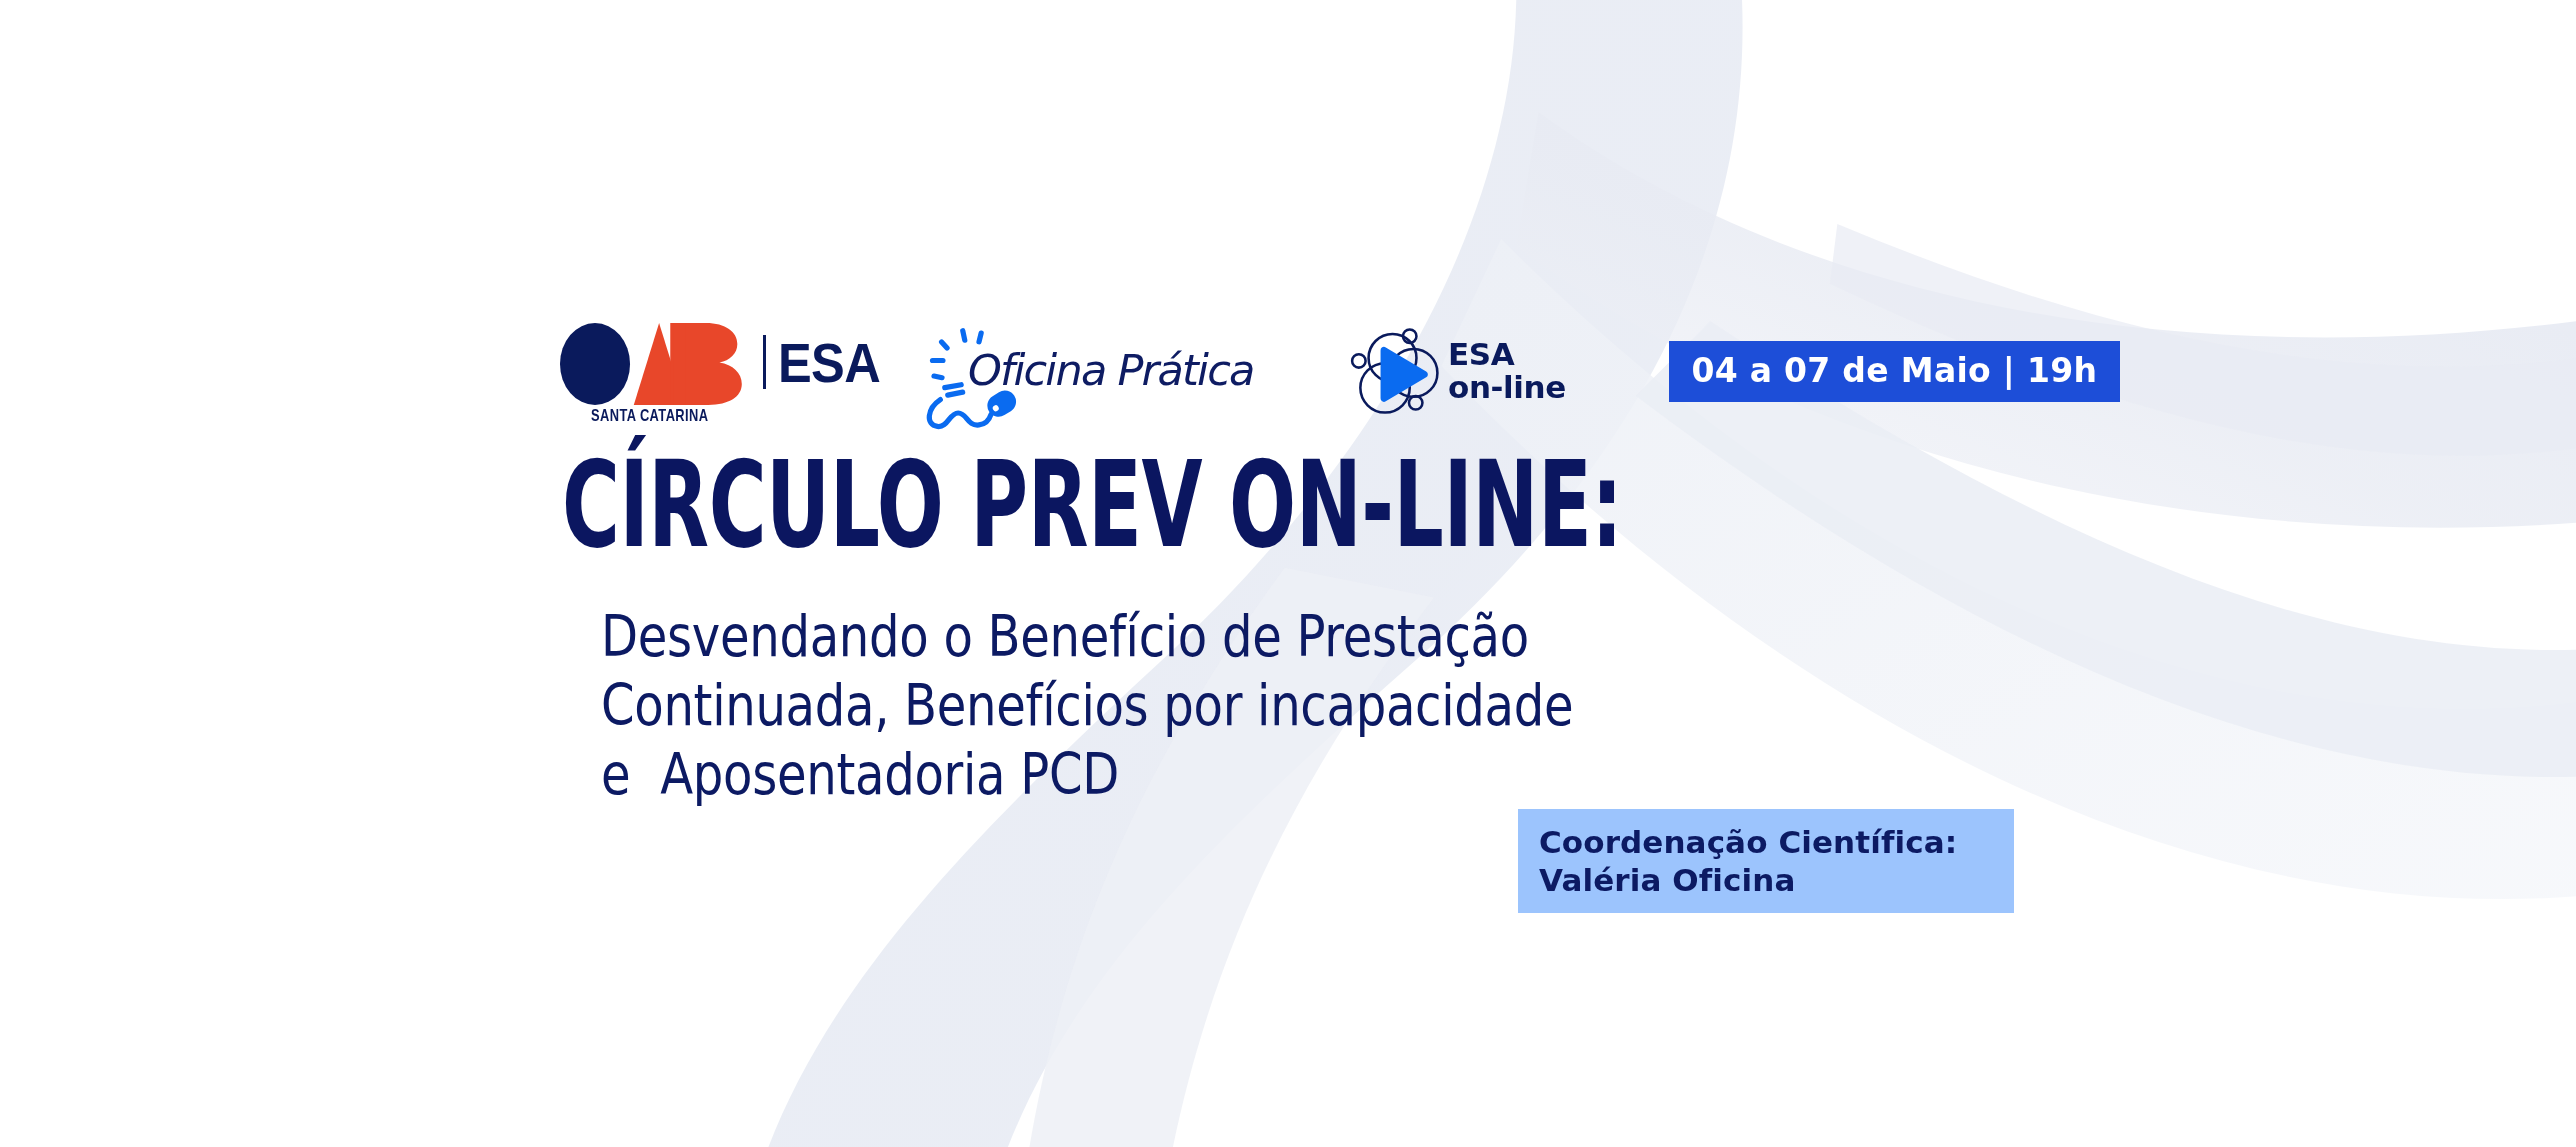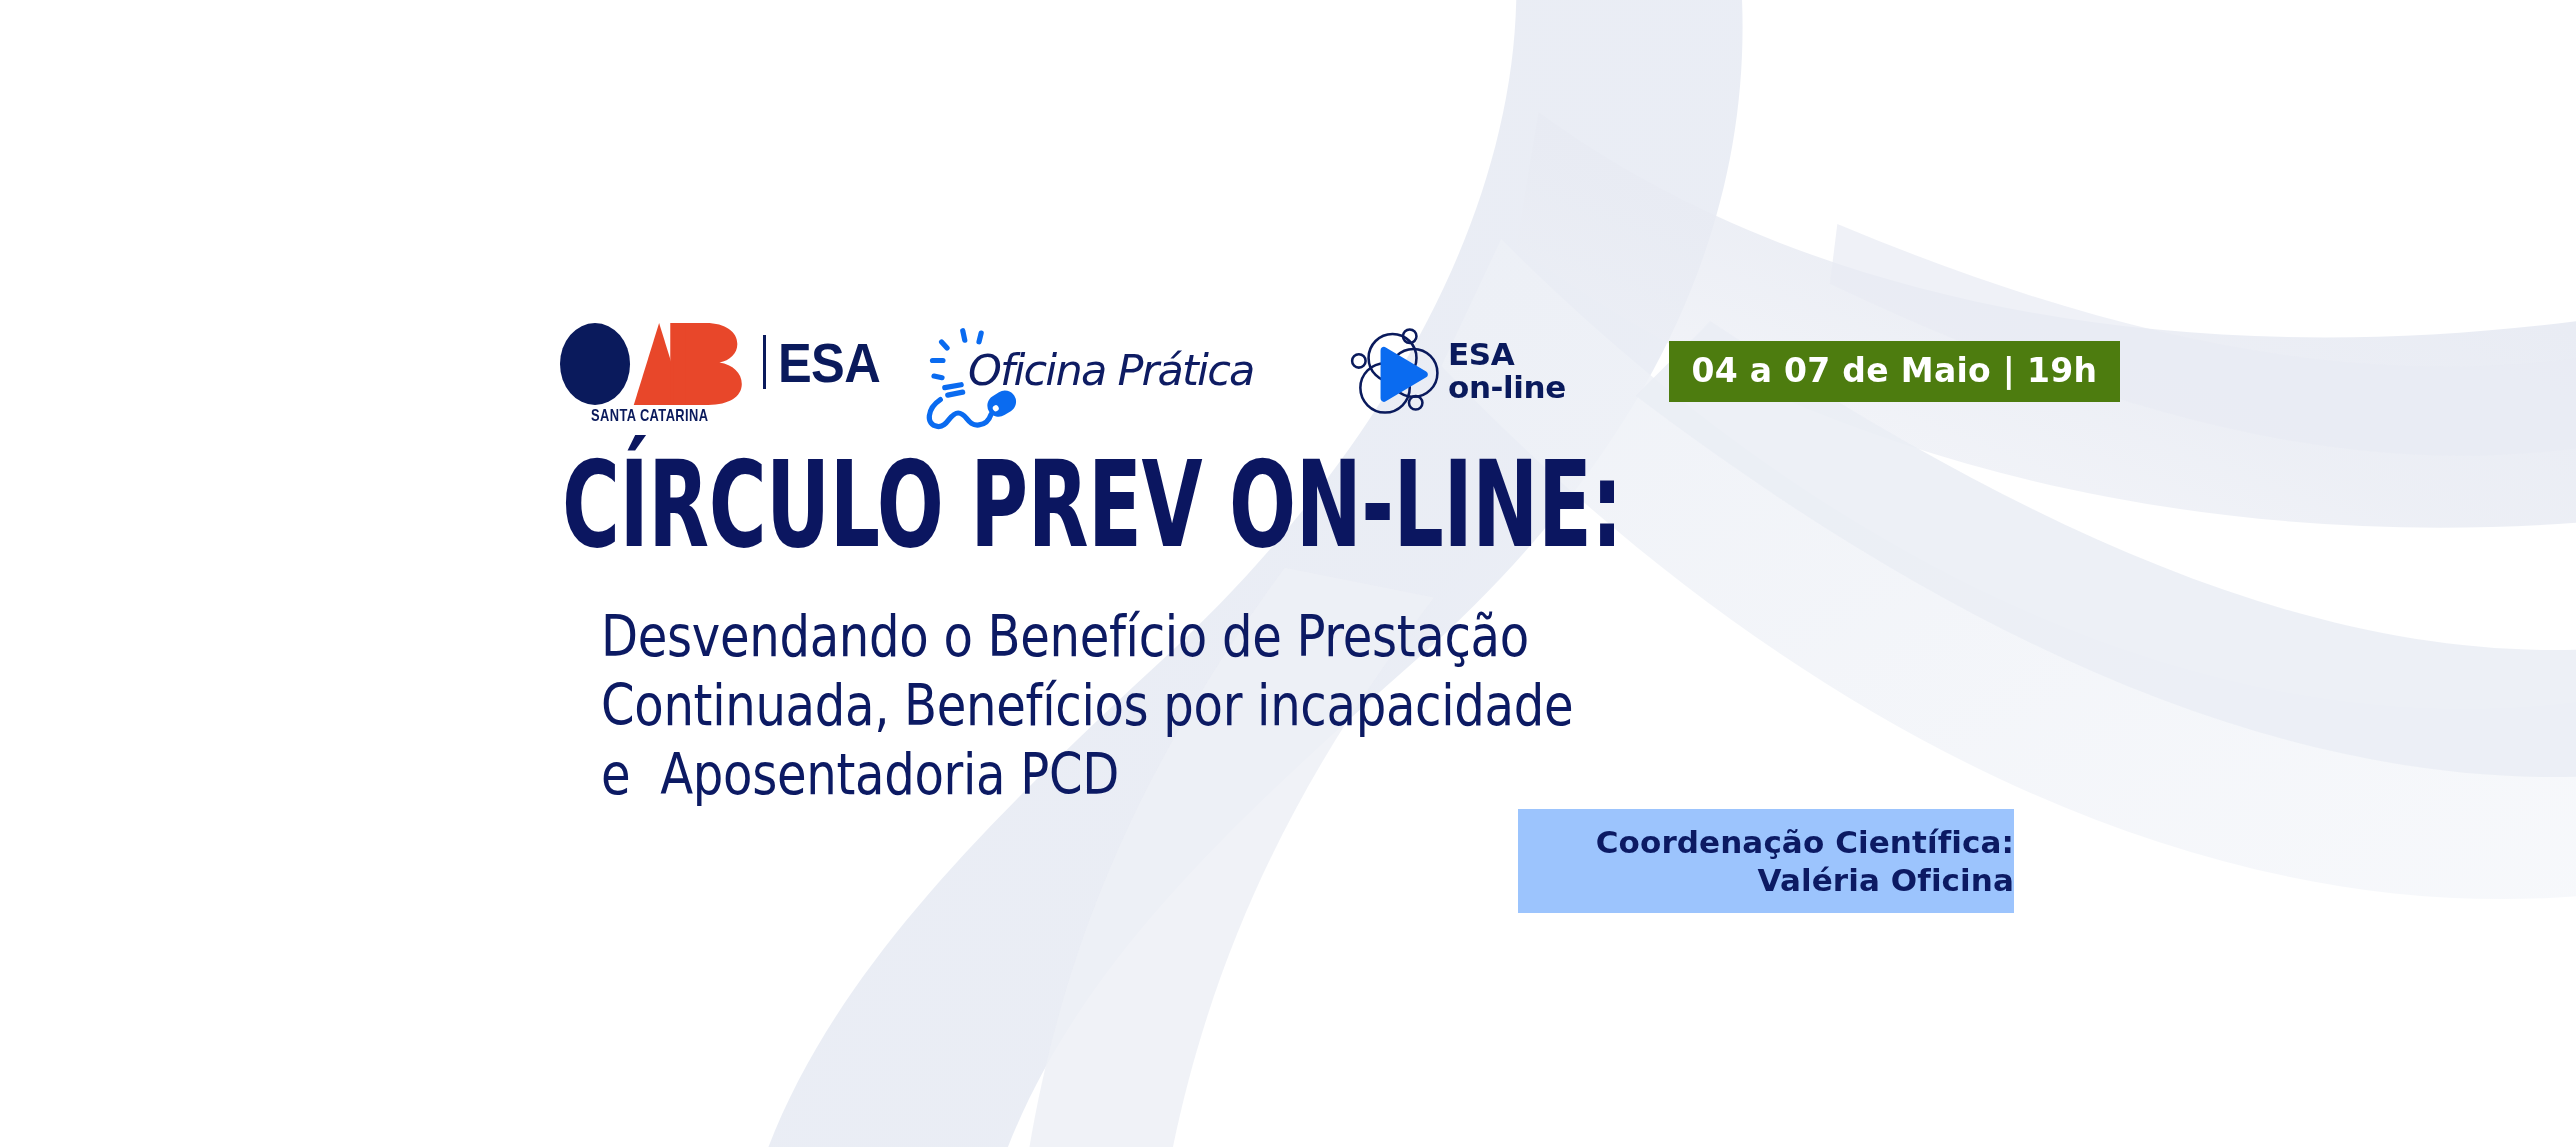--- a/index.html
+++ b/index.html
@@ -68,21 +68,21 @@
     position:absolute; left:102px; top:18px;
     font-family:"DejaVu Sans", sans-serif;
     font-weight:bold; font-size:31px; line-height:1.06;
     letter-spacing:-0.4px;
     color:#0A1A5C; white-space:nowrap;
   }
 
   
   .date-badge {
     margin-left:99px;
-    background:#4d7c0f;
+    background:#1d4ed8;
     color:#ffffff;
     font-family:"DejaVu Sans", sans-serif;
     font-weight:bold;
     font-size:33px;
     letter-spacing:0.3px;
     padding:9.7px 22.4px 12.7px 22.4px;
     white-space:nowrap;
     align-self:center;
     position:relative; top:-4.5px;
   }
@@ -126,21 +126,20 @@
     padding:15px 0 13.4px 21px;
   }
   .coord-box div {
     color:#0C1A63;
     font-family:"DejaVu Sans", sans-serif;
     font-weight:bold;
     font-size:31px;
     line-height:1.22;
     letter-spacing:0.1px;
     white-space:nowrap;
-    text-align:right;
   }
 </style>
 </head>
 <body>
 
 <svg id="bg-ribbons" viewBox="0 0 3449 1537" preserveAspectRatio="none" xmlns="http://www.w3.org/2000/svg">
   <defs>
     <linearGradient id="gA" x1="0" y1="0" x2="1" y2="1">
       <stop offset="0%" stop-color="#E9ECF4" stop-opacity="0.95"></stop>
       <stop offset="60%" stop-color="#E6EAF3" stop-opacity="0.85"></stop>

